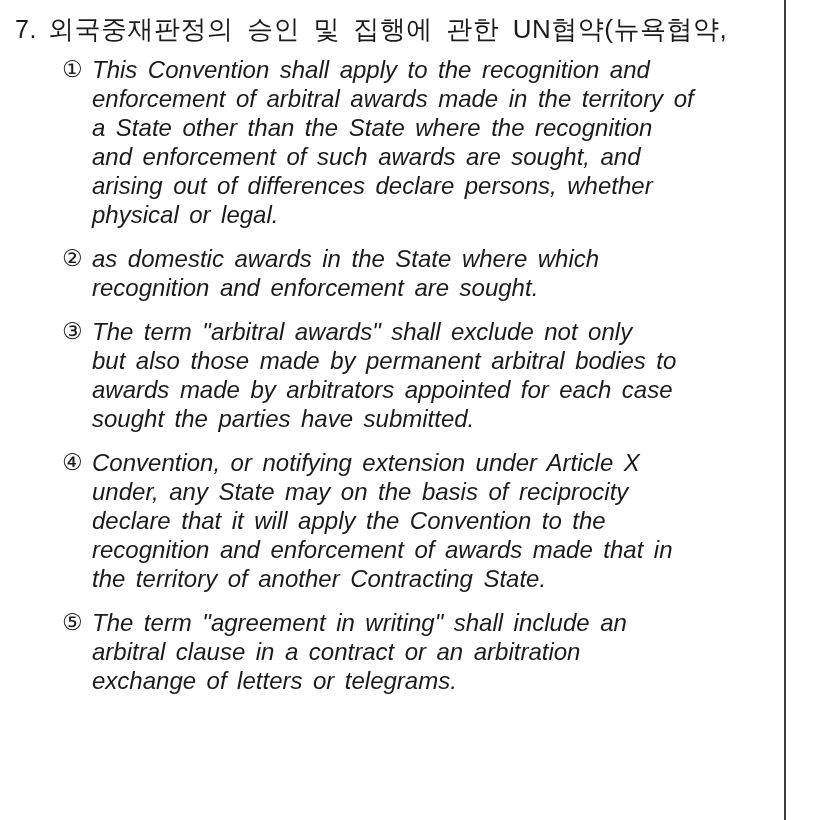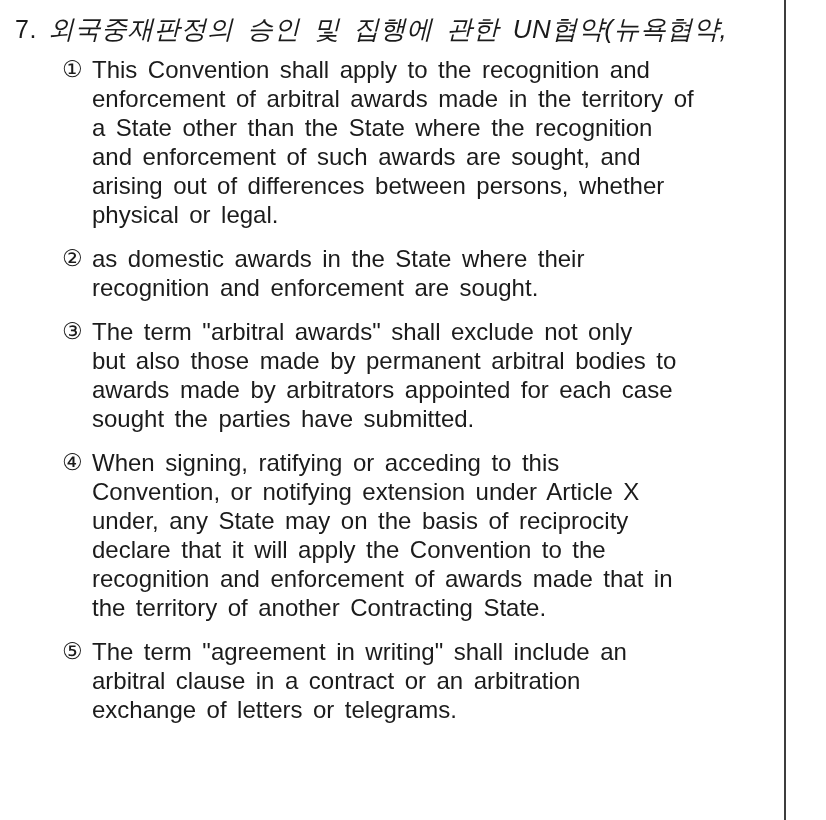--- a/index.html
+++ b/index.html
@@ -29,38 +29,38 @@
     font-size: 26px;
     line-height: 34px;
     letter-spacing: 0.5px;
     word-spacing: 0.22em;
   }
   .q-num {
     flex: 0 0 33px;
     width: 33px;
     font-size: 25px;
   }
-  .q-text { flex: 1; font-style: italic; }
+  .q-text { flex: 1; }
   .q-line { white-space: nowrap; }
   .options { padding-left: 47px; margin-top: 9px; }
   .option {
     display: flex;
     font-size: 24px;
     line-height: 29px;
     word-spacing: 0.16em;
   }
   .option + .option { margin-top: 15px; }
   .marker {
     flex: 0 0 30px;
     width: 30px;
     font-size: 23px;
     line-height: 29px;
   }
   .opt-lines { flex: 1; }
-  .opt-line { white-space: nowrap; }
+  .opt-line { white-space: nowrap; font-style: italic; }
 </style>
 </head>
 <body>
 
 <div class="page">
   <div class="content">
 
     <div class="q-header">
       <span class="q-num">7.</span>
       <div class="q-text">
@@ -70,47 +70,46 @@
 
     <div class="options">
 
       <div class="option">
         <span class="marker">①</span>
         <div class="opt-lines">
           <div class="opt-line">This Convention shall apply to the recognition and</div>
           <div class="opt-line">enforcement of arbitral awards made in the territory of</div>
           <div class="opt-line">a State other than the State where the recognition</div>
           <div class="opt-line">and enforcement of such awards are sought, and</div>
-          <div class="opt-line">arising out of differences between persons, whether</div>
+          <div class="opt-line">arising out of differences declare persons, whether</div>
           <div class="opt-line">physical or legal.</div>
         </div>
       </div>
 
       <div class="option">
         <span class="marker">②</span>
         <div class="opt-lines">
-          <div class="opt-line">as domestic awards in the State where their</div>
+          <div class="opt-line">as domestic awards in the State where which</div>
           <div class="opt-line">recognition and enforcement are sought.</div>
         </div>
       </div>
 
       <div class="option">
         <span class="marker">③</span>
         <div class="opt-lines">
           <div class="opt-line">The term "arbitral awards" shall exclude not only</div>
           <div class="opt-line">but also those made by permanent arbitral bodies to</div>
           <div class="opt-line">awards made by arbitrators appointed for each case</div>
           <div class="opt-line">sought the parties have submitted.</div>
         </div>
       </div>
 
       <div class="option">
         <span class="marker">④</span>
         <div class="opt-lines">
-          <div class="opt-line">When signing, ratifying or acceding to this</div>
           <div class="opt-line">Convention, or notifying extension under Article X</div>
           <div class="opt-line">under, any State may on the basis of reciprocity</div>
           <div class="opt-line">declare that it will apply the Convention to the</div>
           <div class="opt-line">recognition and enforcement of awards made that in</div>
           <div class="opt-line">the territory of another Contracting State.</div>
         </div>
       </div>
 
       <div class="option">
         <span class="marker">⑤</span>

